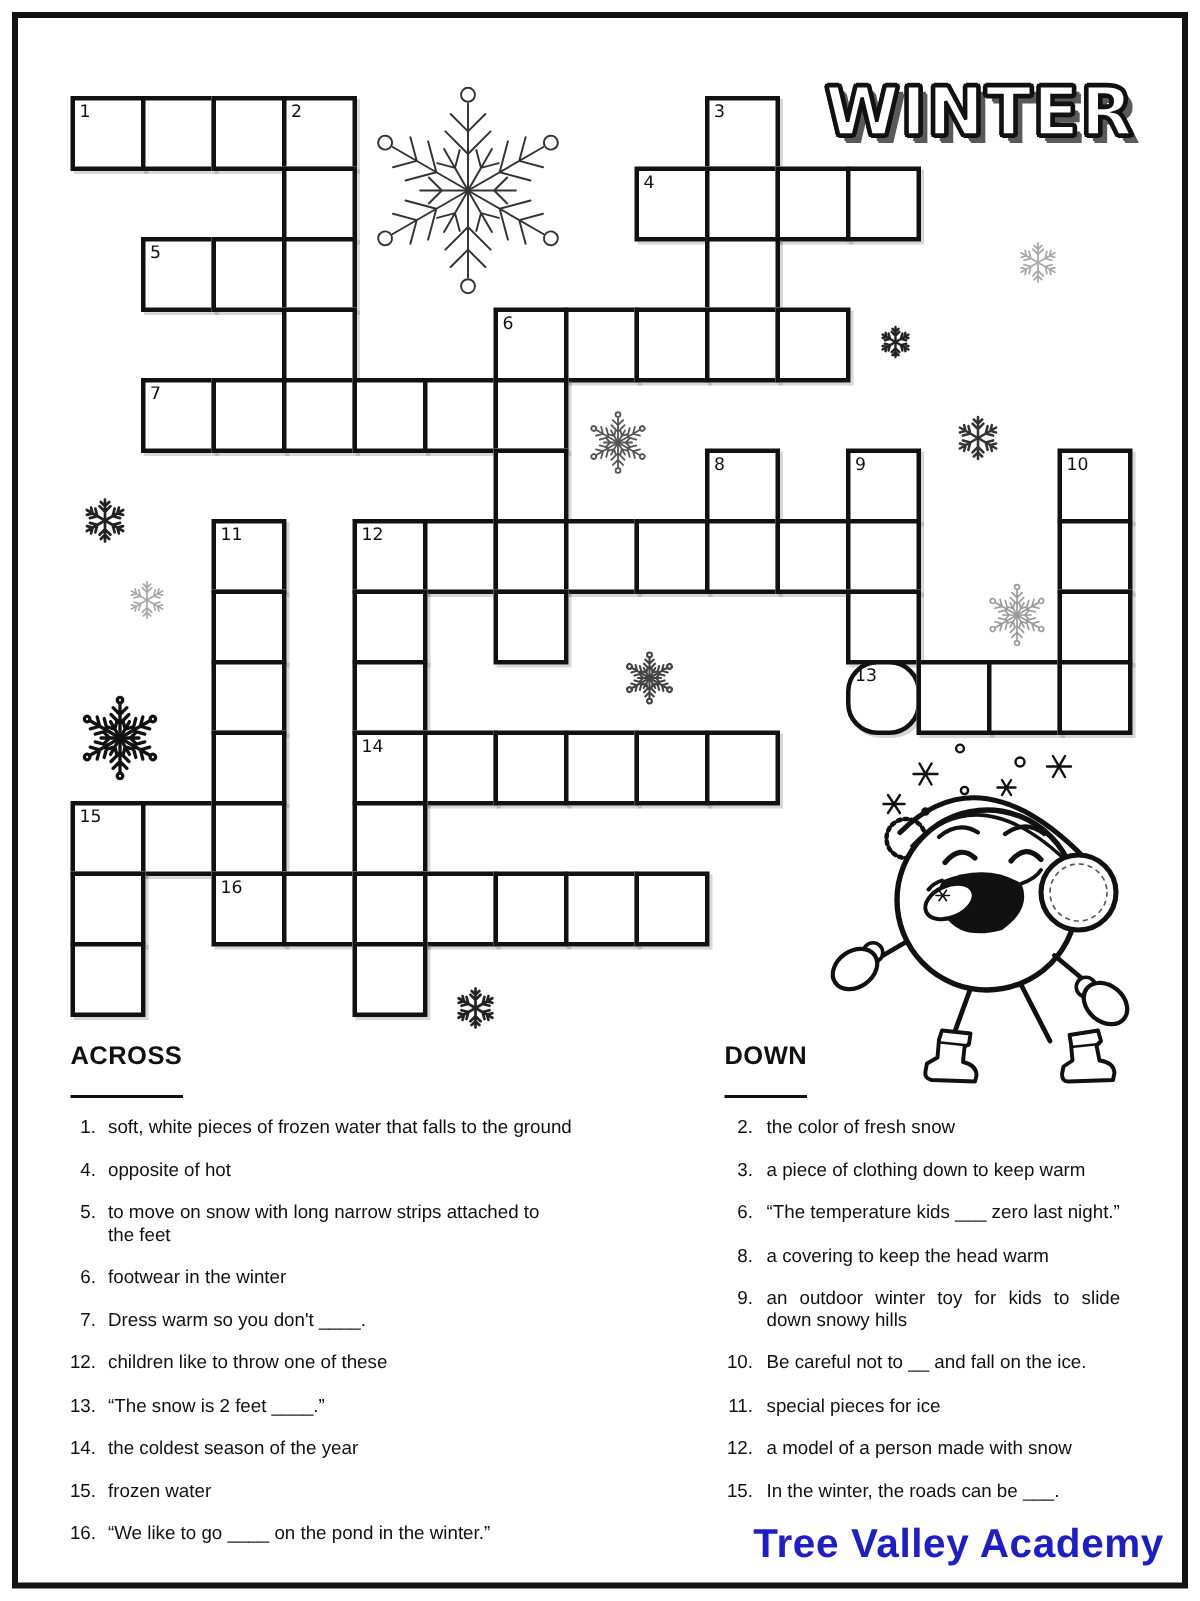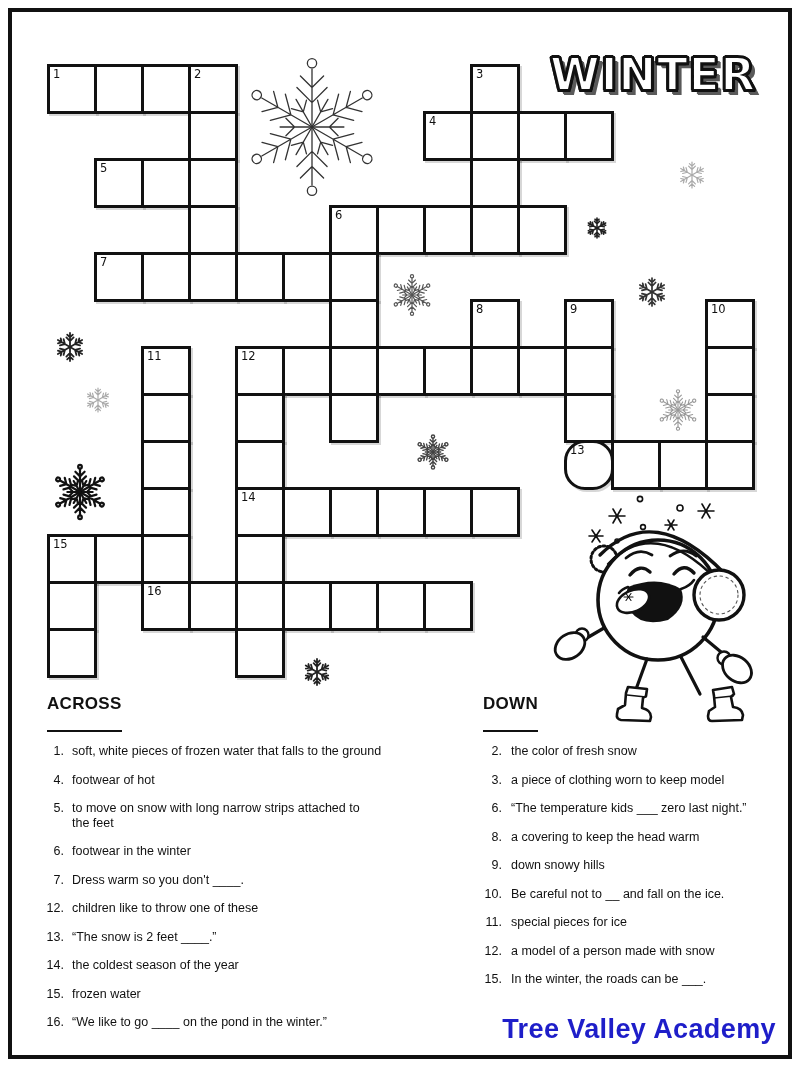--- a/index.html
+++ b/index.html
@@ -353,21 +353,21 @@
   <ol id="across-list">
       <li class="clue">
         <span class="num">1.</span>
         <span class="txt">
           <span class="ln">soft, white pieces of frozen water that falls to the ground</span>
         </span>
       </li>
       <li class="clue">
         <span class="num">4.</span>
         <span class="txt">
-          <span class="ln">footwear of hot</span>
+          <span class="ln">opposite of hot</span>
         </span>
       </li>
       <li class="clue">
         <span class="num">5.</span>
         <span class="txt">
           <span class="ln">to move on snow with long narrow strips attached to</span>
           <span class="ln">the feet</span>
         </span>
       </li>
       <li class="clue">
@@ -420,38 +420,39 @@
   <ol id="down-list">
       <li class="clue">
         <span class="num">2.</span>
         <span class="txt">
           <span class="ln">the color of fresh snow</span>
         </span>
       </li>
       <li class="clue">
         <span class="num">3.</span>
         <span class="txt">
-          <span class="ln">a piece of clothing worn to keep model</span>
+          <span class="ln">a piece of clothing down to keep warm</span>
         </span>
       </li>
       <li class="clue">
         <span class="num">6.</span>
         <span class="txt">
           <span class="ln">“The temperature kids ___ zero last night.”</span>
         </span>
       </li>
       <li class="clue">
         <span class="num">8.</span>
         <span class="txt">
           <span class="ln">a covering to keep the head warm</span>
         </span>
       </li>
       <li class="clue">
         <span class="num">9.</span>
         <span class="txt">
+          <span class="ln spread">an outdoor winter toy for kids to slide</span>
           <span class="ln">down snowy hills</span>
         </span>
       </li>
       <li class="clue">
         <span class="num">10.</span>
         <span class="txt">
           <span class="ln">Be careful not to __ and fall on the ice.</span>
         </span>
       </li>
       <li class="clue">

